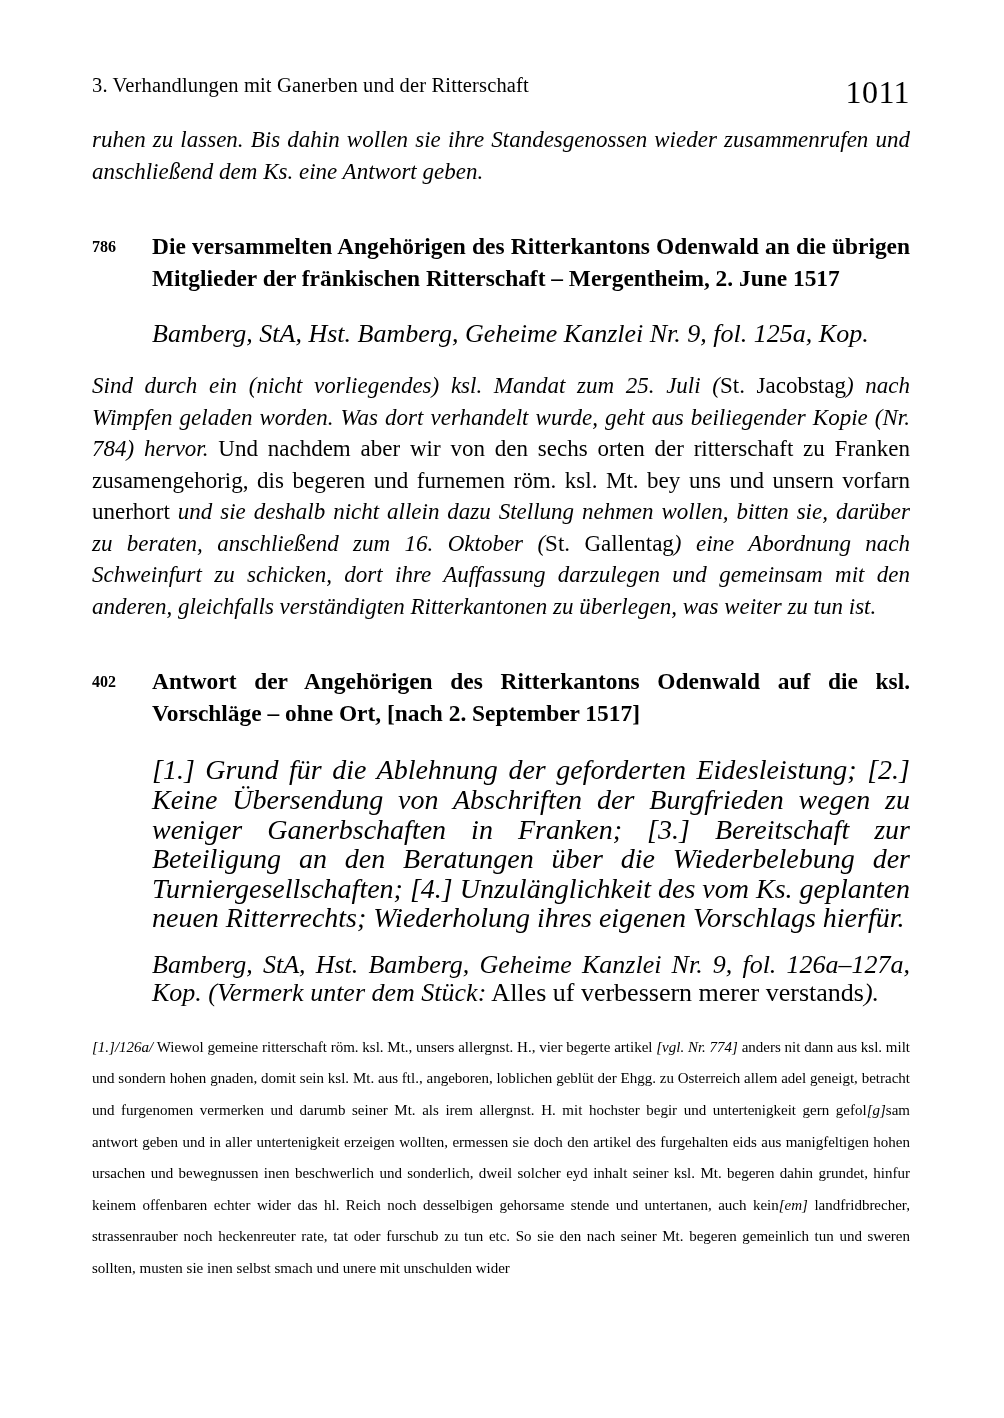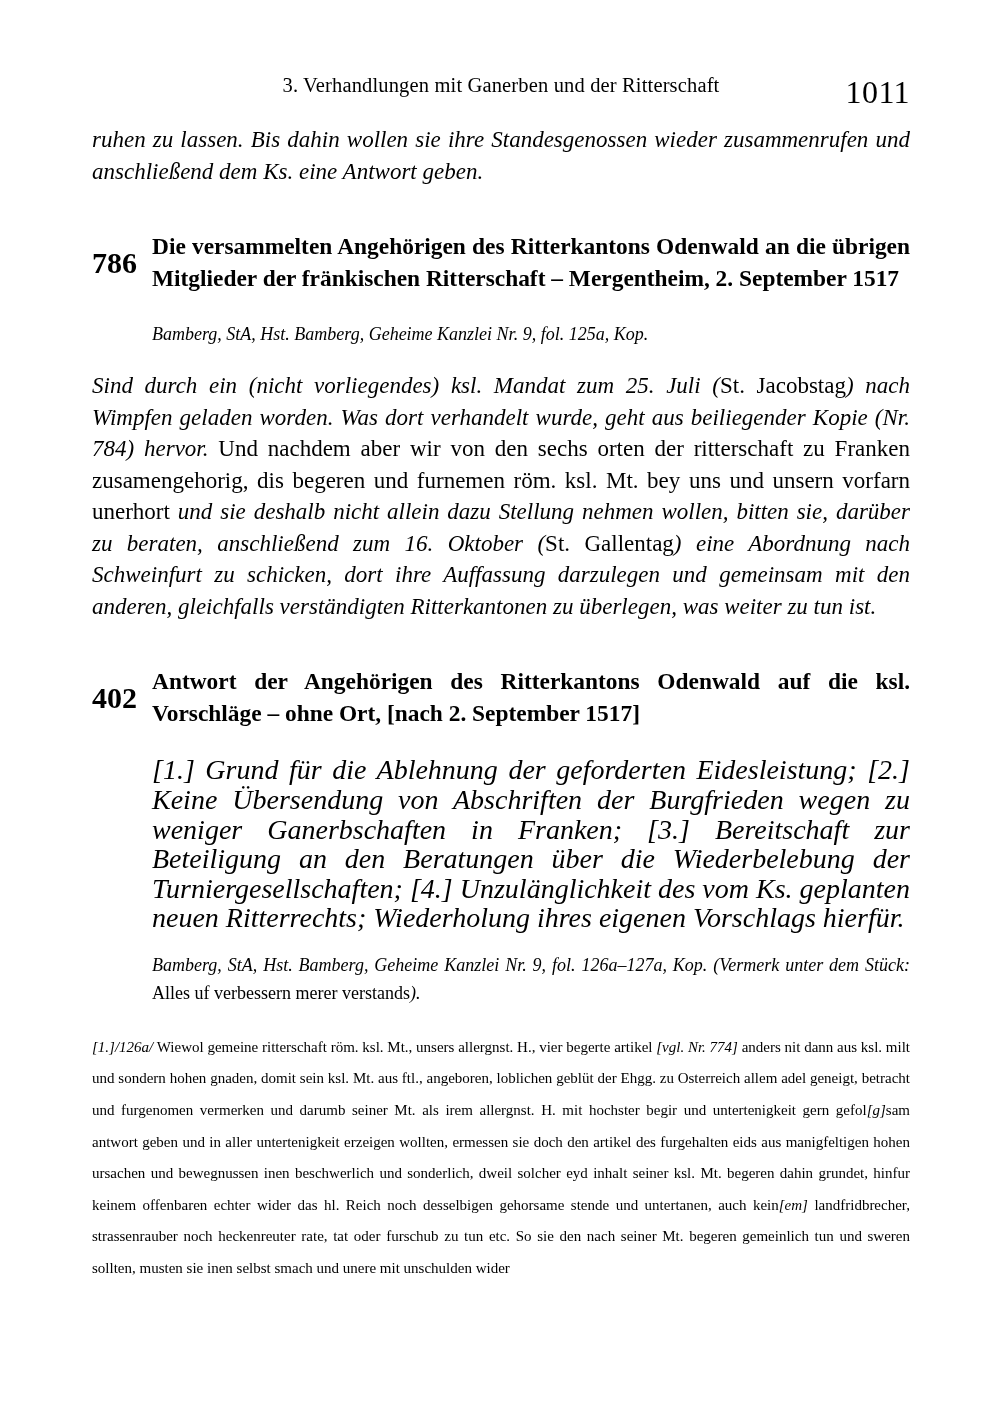--- a/index.html
+++ b/index.html
@@ -23,21 +23,21 @@
   }
 
   
   .runhead {
     position: absolute;
     left: 92px;
     top: 74px;
     width: 818px;
     display: flex;
     align-items: baseline;
-    justify-content: center;
+    justify-content: flex-start;
   }
   .runhead-title {
     font-size: 20.5px;
     letter-spacing: 0.15px;
     white-space: nowrap;
   }
   .runhead-pageno {
     position: absolute;
     right: 0;
     top: 0;
@@ -85,43 +85,43 @@
     position: relative;
     padding-left: 60px;
     font-weight: bold;
     font-size: 23.4px;
     line-height: 31.5px;
     text-align: justify;
   }
   .entry-num {
     position: absolute;
     left: 0;
-    top: 16px;
+    top: 0;
     font-weight: bold;
-    font-size: 30px;
+    font-size: 16px;
     line-height: 31.5px;
   }
   .entry-head .title {
     display: block;
     text-align: justify;
   }
 
   
   .regest {
     margin-left: 60px;
     font-style: italic;
     font-size: 28px;
     line-height: 29.6px;
     text-align: justify;
   }
 
   .source {
     margin-left: 60px;
     font-style: italic;
-    font-size: 18px;
+    font-size: 26px;
     line-height: 28.4px;
     text-align: justify;
   }
   .source .rm { font-style: normal; }
   .sp-b { height: 26px; }
   .sp-c { height: 22px; }
   .sp-d { height: 44px; }
   .sp-e { height: 18px; }
   .sp-g { height: 24px; }
 </style>
@@ -136,21 +136,21 @@
   </div>
 
   <div class="col">
 
     <p class="body-it">ruhen zu lassen. Bis dahin wollen sie ihre Standesgenossen wieder zusammenrufen und anschließend dem Ks. eine Antwort geben.</p>
 
     <div class="sp-d"></div>
 
     <div class="entry-head">
       <span class="entry-num">786</span>
-      <span class="title">Die versammelten Angehörigen des Ritterkantons Odenwald an die übrigen Mitglieder der fränkischen Ritterschaft – Mergentheim, 2. September 1517</span>
+      <span class="title">Die versammelten Angehörigen des Ritterkantons Odenwald an die übrigen Mitglieder der fränkischen Ritterschaft – Mergentheim, 2. June 1517</span>
     </div>
 
     <div class="sp-b"></div>
 
     <p class="source">Bamberg, StA, Hst. Bamberg, Geheime Kanzlei Nr. 9, fol. 125a, Kop.</p>
 
     <div class="sp-c"></div>
 
     <p class="body-it">
       <span>Sind durch ein (nicht vorliegendes) ksl. Mandat zum 25. Juli (</span><span class="rm">St. Jacobstag</span><span>) nach Wimpfen geladen worden. Was dort verhandelt wurde, geht aus beiliegender Kopie (Nr. 784) hervor.</span><span class="rm"> Und nachdem aber wir von den sechs orten der ritterschaft zu Franken zusamengehorig, dis begeren und furnemen röm. ksl. Mt. bey uns und unsern vorfarn unerhort </span><span>und sie deshalb nicht allein dazu Stellung nehmen wollen, bitten sie, darüber zu beraten, anschließend zum 16. Oktober (</span><span class="rm">St. Gallentag</span><span>) eine Abordnung nach Schweinfurt zu schicken, dort ihre Auffassung darzulegen und gemeinsam mit den anderen, gleichfalls verständigten Ritterkantonen zu überlegen, was weiter zu tun ist.</span>

